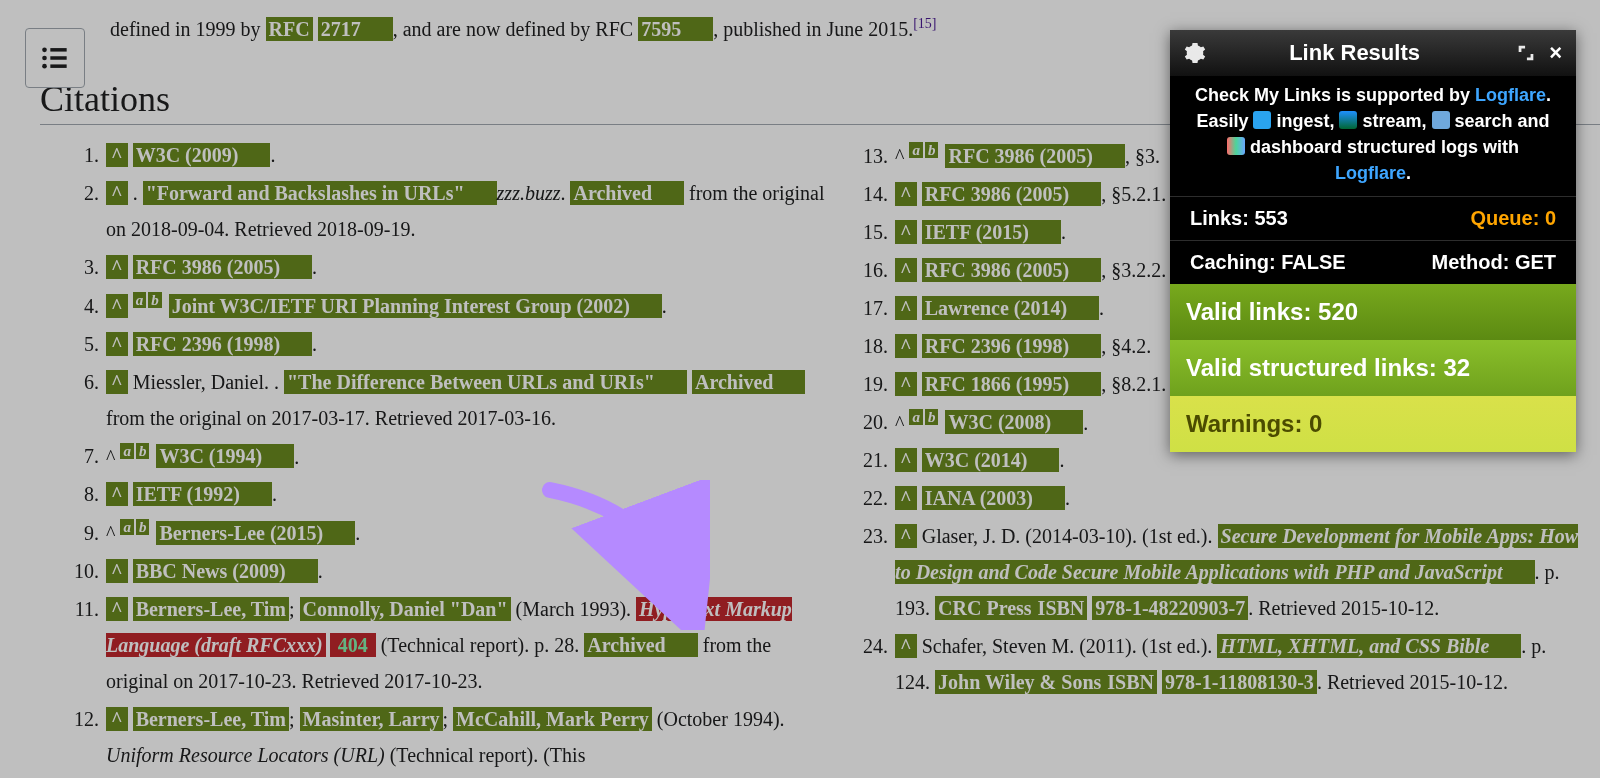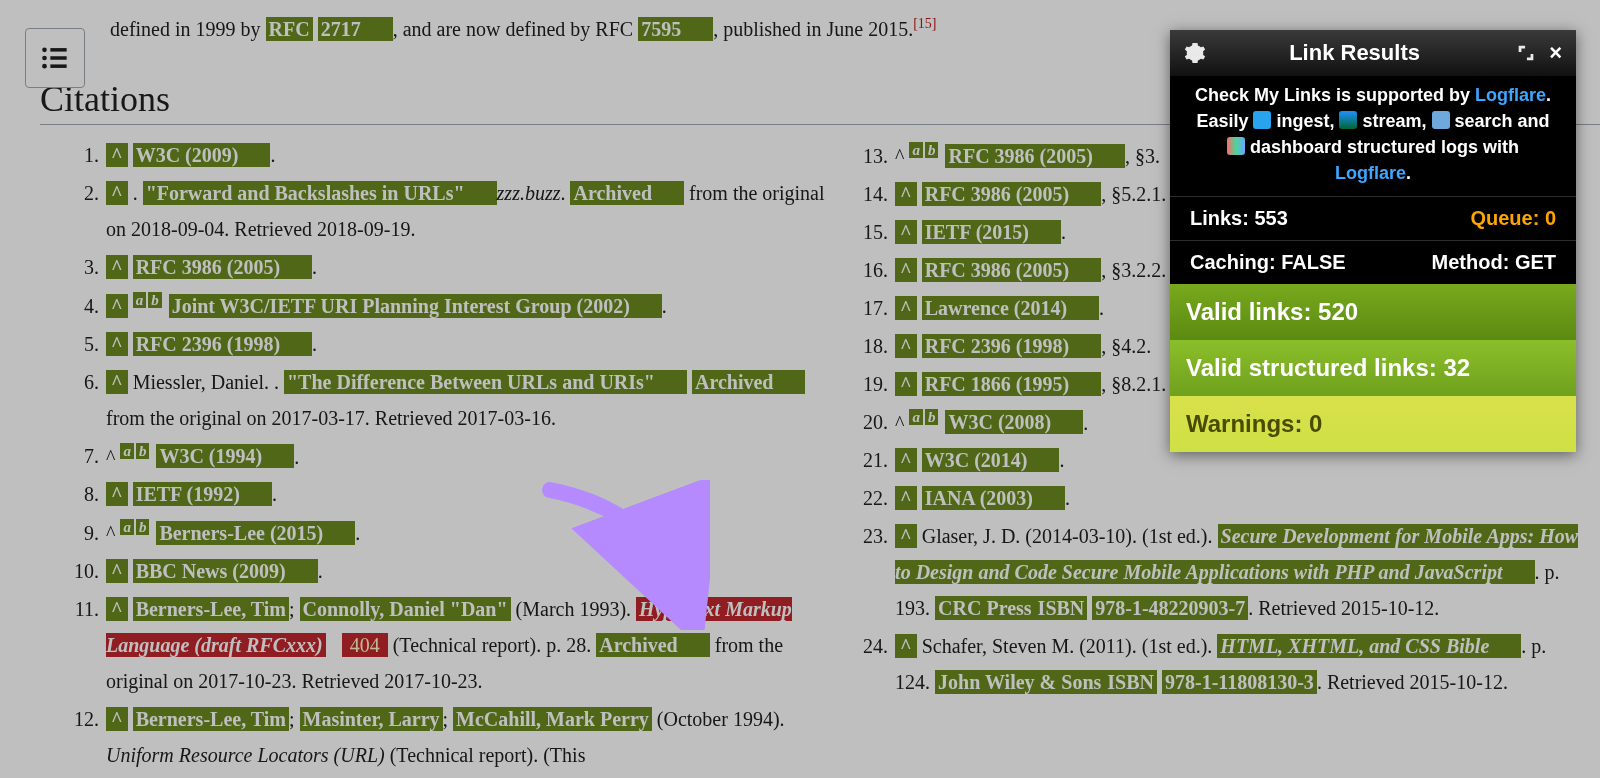--- a/index.html
+++ b/index.html
@@ -10,21 +10,21 @@
     background:#fff;
     width:1600px;
     height:778px;
     overflow:hidden;
     position:relative;
   }
   
   .dim{position:absolute;inset:0;background:rgba(0,0,0,0.25);pointer-events:none;z-index:5}
   
   .intro{padding:10px 20px 0 110px;line-height:1.9;font-size:20px}
-  .ref-sup{font-size:0.7em;vertical-align:super;color:#b91c1c}
+  .ref-sup{font-size:0.7em;vertical-align:super;color:#4c1d95}
   .toc-btn{
     position:absolute;left:25px;top:28px;width:58px;height:58px;
     border:1px solid #a2a9b1;border-radius:4px;background:#fff;
     display:flex;align-items:center;justify-content:center;
     z-index:2;
   }
   .toc-btn svg{width:30px;height:28px;fill:#202122}
   h2.sect{font-family:"Linux Libertine",Georgia,serif;font-weight:400;font-size:36px;margin:30px 0 6px 40px;border-bottom:1px solid #a2a9b1;padding-bottom:4px}
   .cols{display:flex;padding:0 20px 0 40px}
   ol.refs{margin:6px 0 0 0;padding-left:64px;font-size:20px;line-height:1.8}
@@ -33,21 +33,21 @@
   ol.refs.col2{width:720px}
   
   .hl{background:#6a8a1f;color:#fff;font-weight:700;padding:1px 3px}
   .hl.pad{padding-right:32px}
   .caret{background:#6a8a1f;color:#fff;font-weight:700;padding:1px 5px}
   .sup{font-size:0.75em;vertical-align:super}
   .sup .hl{padding:0 3px;font-style:italic;margin-right:2px}
   .plain{color:#202122}
   .ital{font-style:italic}
   .bad{background:#c1272d;color:#fff;font-weight:700;font-style:italic;padding:1px 3px}
-  .bad404{background:#c1272d;color:#fef9c3;font-weight:400;padding:1px 8px;margin-left:16px}
+  .bad404{background:#c1272d;color:#86efac;font-weight:700;padding:1px 8px;margin-left:4px}
   
   .arrow{position:absolute;z-index:20;left:530px;top:480px;pointer-events:none}
   
   .panel{
     position:absolute;top:30px;right:24px;width:406px;z-index:30;
     font-family:Arial,Helvetica,sans-serif;
     border-radius:0;box-shadow:0 3px 14px rgba(0,0,0,0.5);
     overflow:hidden;
     background:#000;
   }

